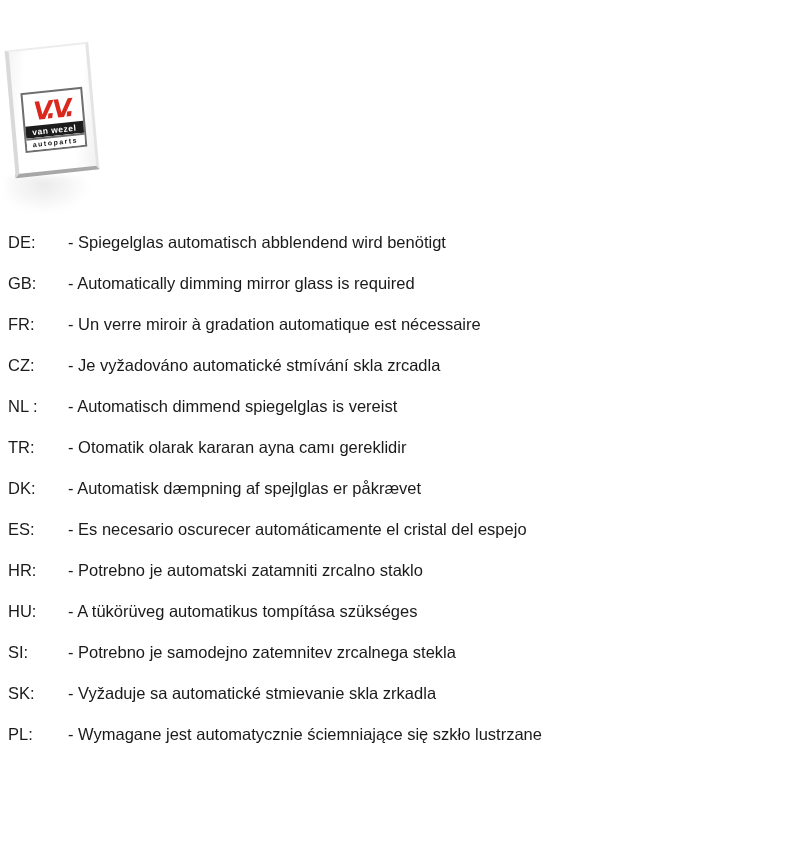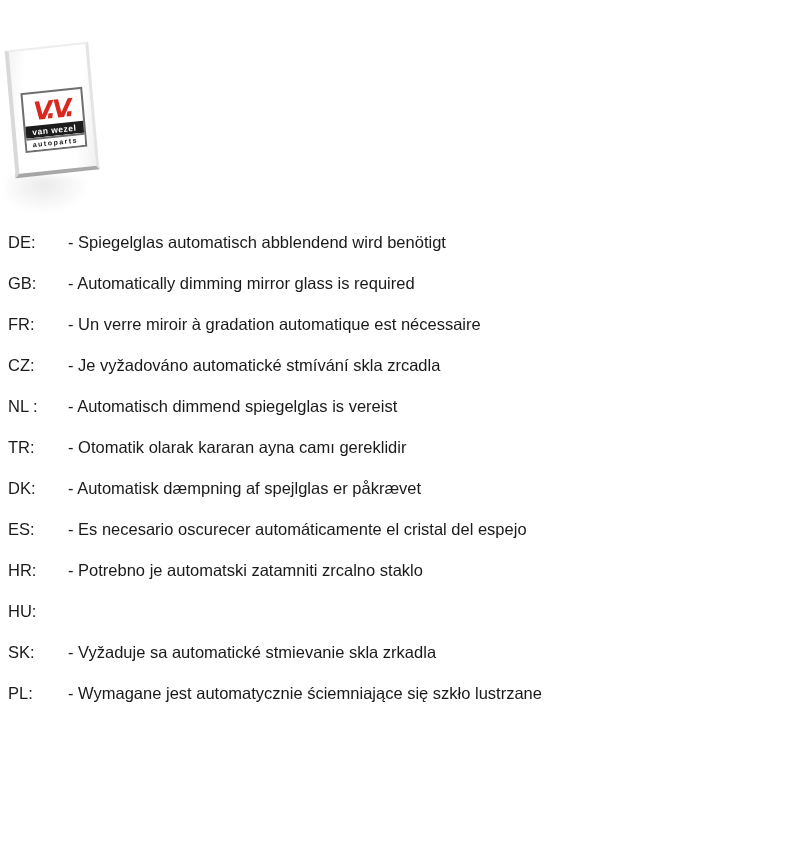--- a/index.html
+++ b/index.html
@@ -172,20 +172,25 @@
       <div class="row">
         <span class="code">ES:</span>
         <span class="text">- Es necesario oscurecer automáticamente el cristal del espejo</span>
       </div>
       <div class="row">
         <span class="code">HR:</span>
         <span class="text">- Potrebno je automatski zatamniti zrcalno staklo</span>
       </div>
       <div class="row">
         <span class="code">HU:</span>
+        <span class="text">- A tükörüveg automatikus tompítása szükséges</span>
+      </div>
+      <div class="row">
+        <span class="code">SI:</span>
+        <span class="text">- Potrebno je samodejno zatemnitev zrcalnega stekla</span>
       </div>
       <div class="row">
         <span class="code">SK:</span>
         <span class="text">- Vyžaduje sa automatické stmievanie skla zrkadla</span>
       </div>
       <div class="row">
         <span class="code">PL:</span>
         <span class="text">- Wymagane jest automatycznie ściemniające się szkło lustrzane</span>
       </div>
     </div>

